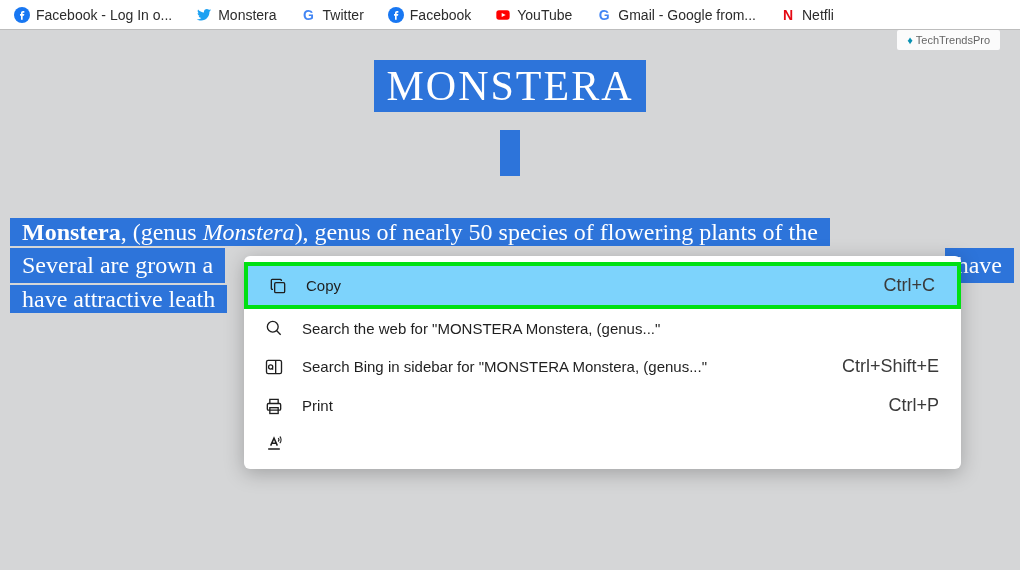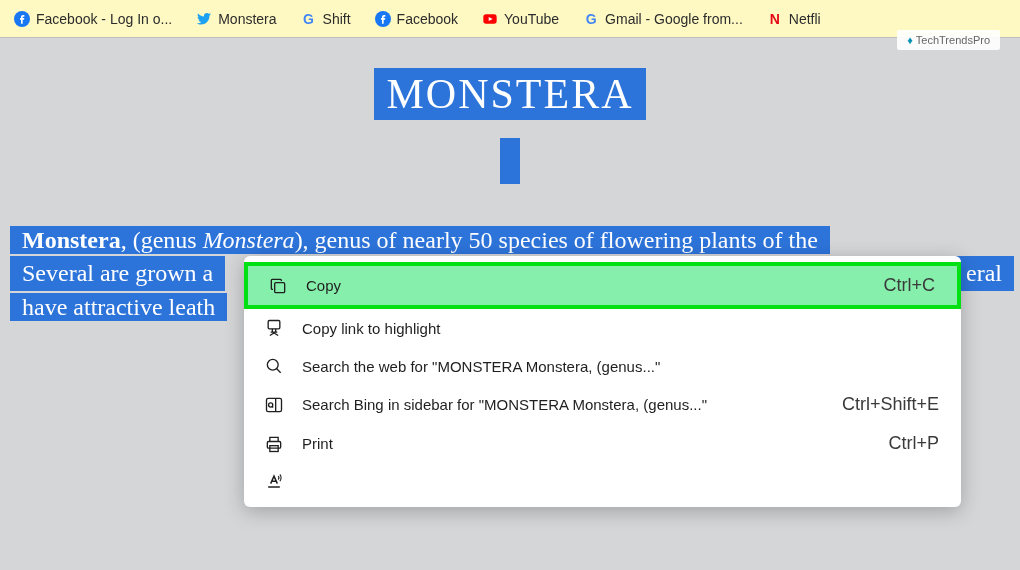--- a/index.html
+++ b/index.html
@@ -7,22 +7,22 @@
       font-family: "Segoe UI", Arial, sans-serif;
       background: #d5d6d7;
       width: 1020px;
       height: 570px;
       overflow: hidden;
       position: relative;
     }
     .bookmarks-bar {
       display: flex;
       align-items: center;
-      background: #fef9c3;
-      height: 38px;
+      background: #ffffff;
+      height: 30px;
       border-bottom: 1px solid #bdbdbd;
       padding: 8px 4px;
       gap: 4px;
     }
     .bookmark-item {
       display: flex;
       align-items: center;
       gap: 6px;
       padding: 4px 10px;
       border-radius: 4px;
@@ -105,21 +105,21 @@
       display: flex;
       align-items: center;
       padding: 9px 22px 9px 20px;
       font-size: 15px;
       color: #1f1f1f;
       cursor: pointer;
       gap: 18px;
     }
     .menu-item.highlighted {
       border: 4px solid #00e012;
-      background: #86efac;
+      background: #7dd3fc;
       margin: 0;
     }
     .menu-icon {
       width: 20px;
       height: 20px;
       display: inline-flex;
       align-items: center;
       justify-content: center;
       flex-shrink: 0;
     }
@@ -146,21 +146,21 @@
   <div class="bookmark-item">
     <span class="fav-icon tw-icon">
       <svg viewBox="0 0 24 24" width="16" height="16" fill="#1da1f2">
           <path d="M23 4.9c-.8.4-1.7.6-2.6.8.9-.6 1.6-1.5 2-2.5-.9.5-1.9.9-2.9 1.1C18.6 3.4 17.4 3 16.2 3c-2.4 0-4.3 2-4.3 4.3 0 .3 0 .7.1 1-3.6-.2-6.8-1.9-8.9-4.5-.4.6-.6 1.4-.6 2.2 0 1.5.8 2.8 1.9 3.6-.7 0-1.4-.2-1.9-.5v.1c0 2.1 1.5 3.8 3.5 4.2-.4.1-.8.1-1.2.1-.3 0-.6 0-.8-.1.6 1.7 2.2 3 4.1 3-1.5 1.2-3.4 1.9-5.5 1.9H1c1.9 1.2 4.2 2 6.7 2 8 0 12.4-6.6 12.4-12.4v-.6c.9-.6 1.6-1.4 2.2-2.3z"></path>
         </svg>
     </span>
     <span>Monstera</span>
   </div>
   <div class="bookmark-item">
     <span class="fav-icon g-icon">G</span>
-    <span>Shift</span>
+    <span>Twitter</span>
   </div>
   <div class="bookmark-item">
     <span class="fav-icon fb-icon">
       <svg viewBox="0 0 24 24" width="16" height="16">
           <circle cx="12" cy="12" r="12" fill="#1877f2"></circle>
           <path d="M13.5 8.5h2V6h-2c-1.7 0-3 1.3-3 3v1.5H9V13h1.5v6h2.5v-6h2l.5-2.5h-2.5V9c0-.3.2-.5.5-.5z" fill="#fff"></path>
         </svg>
     </span>
     <span>Facebook</span>
   </div>
@@ -193,21 +193,21 @@
     <div class="title-cursor"></div>
   </div>
 
   <div class="body-text">
     <p>
       <span class="body-highlight"><span class="bold">Monstera</span><span>, (genus </span><span class="italic">Monstera</span><span>), genus of nearly 50 species of flowering plants of the</span></span>
     </p>
     <p style="display:flex;">
       <span class="body-highlight">Several are grown a</span>
       <span style="flex:1"></span>
-      <span class="body-highlight" style="margin-right:6px">eral</span>
+      <span class="body-highlight" style="margin-right:6px">have</span>
     </p>
     <p>
       <span class="body-highlight">have attractive leath</span>
     </p>
   </div>
 </div>
 
 <div class="context-menu">
   <div class="menu-item highlighted">
     <span class="menu-icon">
@@ -215,30 +215,20 @@
           <rect x="8" y="8" width="12" height="12" rx="1.5"></rect>
           <path d="M6 16H5a1 1 0 0 1-1-1V5a1 1 0 0 1 1-1h10a1 1 0 0 1 1 1v1"></path>
         </svg>
     </span>
     <span class="menu-label">Copy</span>
     <span class="menu-shortcut">Ctrl+C</span>
   </div>
   <div class="menu-item">
     <span class="menu-icon">
       <svg viewBox="0 0 24 24">
-          <rect x="5" y="3" width="14" height="10" rx="1.5"></rect>
-          <path d="M8 17h8M10 13v4M14 13v4M7 21l5-3 5 3"></path>
-        </svg>
-    </span>
-    <span class="menu-label">Copy link to highlight</span>
-    <span class="menu-shortcut"></span>
-  </div>
-  <div class="menu-item">
-    <span class="menu-icon">
-      <svg viewBox="0 0 24 24">
           <circle cx="10.5" cy="10.5" r="6.5"></circle>
           <path d="M20 20l-5-5"></path>
         </svg>
     </span>
     <span class="menu-label">Search the web for "MONSTERA     Monstera, (genus..."</span>
     <span class="menu-shortcut"></span>
   </div>
   <div class="menu-item">
     <span class="menu-icon">
       <svg viewBox="0 0 24 24">

